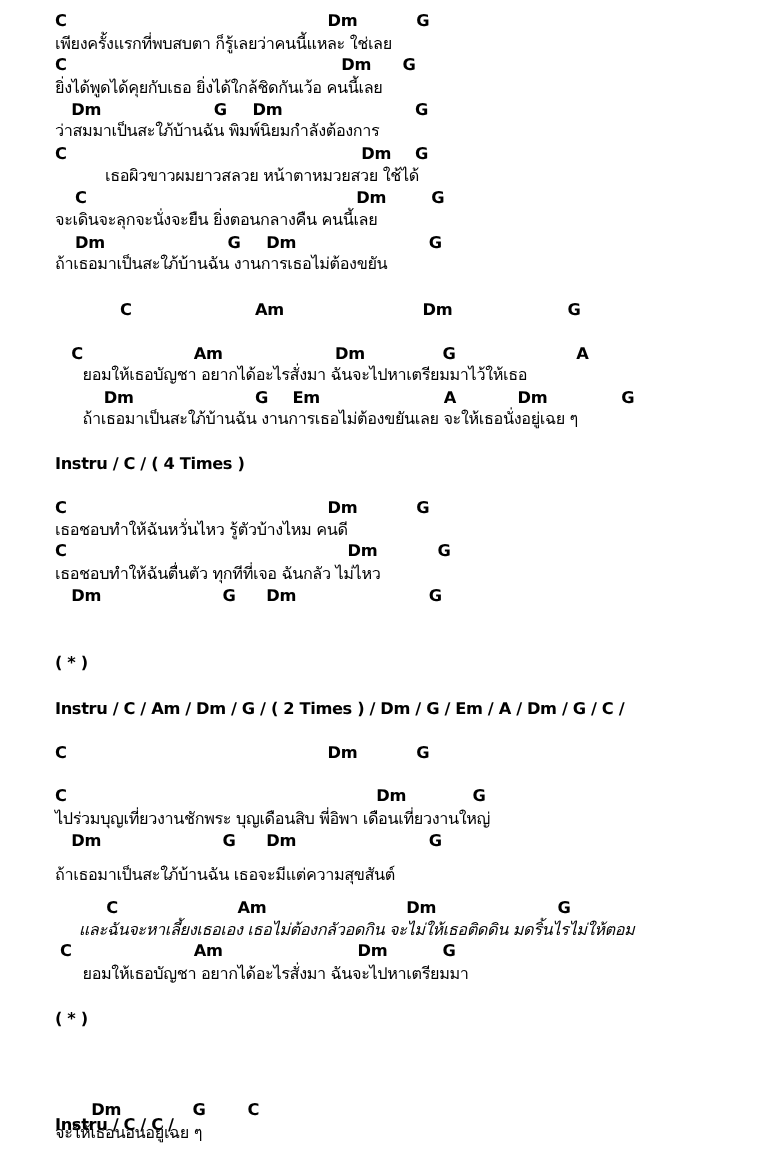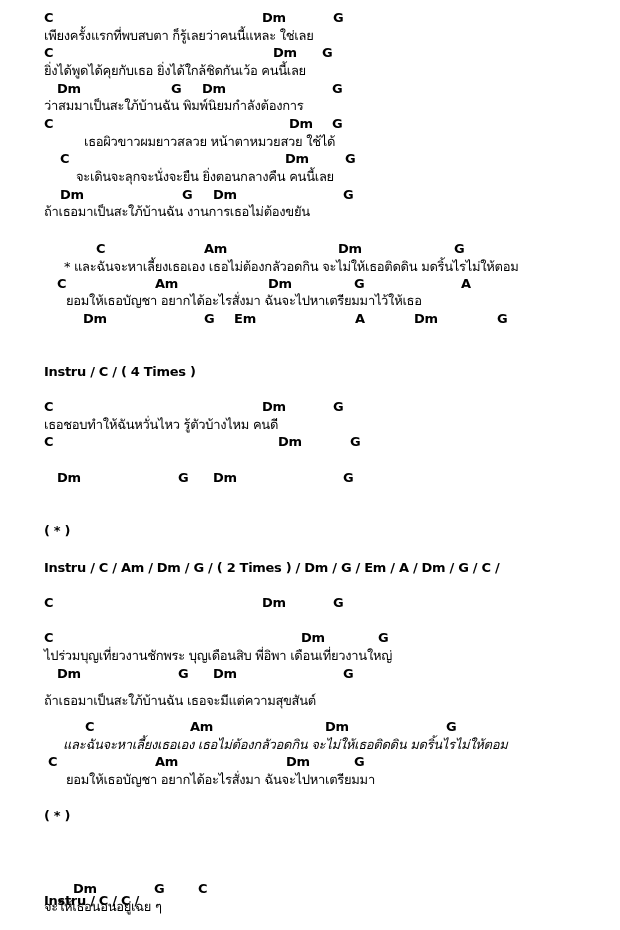--- a/index.html
+++ b/index.html
@@ -47,73 +47,76 @@
     </div>
     <div class="row" style="top: 133px;">
       <span class="lyric" style="left: 44px; margin-left: 40px;">เธอผิวขาวผมยาวสลวย หน้าตาหมวยสวย        ใช้ได้</span>
     </div>
     <div class="row" style="top: 150px;">
       <span class="chord" style="left: 60px;">C</span>
       <span class="chord" style="left: 285px;">Dm</span>
       <span class="chord" style="left: 345px;">G</span>
     </div>
     <div class="row" style="top: 168px;">
-      <span class="lyric" style="left: 44px; margin-left: 32px;">จะเดินจะลุกจะนั่งจะยืน ยิ่งตอนกลางคืน         คนนี้เลย</span>
+      <span class="lyric" style="left: 44px;">จะเดินจะลุกจะนั่งจะยืน ยิ่งตอนกลางคืน         คนนี้เลย</span>
     </div>
     <div class="row" style="top: 186px;">
       <span class="chord" style="left: 60px;">Dm</span>
       <span class="chord" style="left: 182px;">G</span>
       <span class="chord" style="left: 213px;">Dm</span>
       <span class="chord" style="left: 343px;">G</span>
     </div>
     <div class="row" style="top: 203px;">
       <span class="lyric" style="left: 44px;">ถ้าเธอมาเป็นสะใภ้บ้านฉัน   งานการเธอไม่ต้องขยัน</span>
     </div>
     <div class="row" style="top: 240px;">
       <span class="chord" style="left: 96px;">C</span>
       <span class="chord" style="left: 204px;">Am</span>
       <span class="chord" style="left: 338px;">Dm</span>
       <span class="chord" style="left: 454px;">G</span>
-    </div>
-    <div class="row" style="top: 258px;">
-      <span class="lyric" style="left: 64px;">* และฉันจะหาเลี้ยงเธอเอง เธอไม่ต้องกลัวอดกิน จะไม่ให้เธอติดดิน มดริ้นไรไม่ให้ตอม</span>
     </div>
     <div class="row" style="top: 275px;">
       <span class="chord" style="left: 57px;">C</span>
       <span class="chord" style="left: 155px;">Am</span>
       <span class="chord" style="left: 268px;">Dm</span>
       <span class="chord" style="left: 354px;">G</span>
       <span class="chord" style="left: 461px;">A</span>
     </div>
     <div class="row" style="top: 292px;">
       <span class="lyric" style="left: 66px; text-align: right;">ยอมให้เธอบัญชา อยากได้อะไรสั่งมา ฉันจะไปหาเตรียมมาไว้ให้เธอ</span>
     </div>
     <div class="row" style="top: 310px;">
       <span class="chord" style="left: 83px;">Dm</span>
       <span class="chord" style="left: 204px;">G</span>
       <span class="chord" style="left: 234px;">Em</span>
       <span class="chord" style="left: 355px;">A</span>
       <span class="chord" style="left: 414px;">Dm</span>
       <span class="chord" style="left: 497px;">G</span>
     </div>
+    <div class="row" style="top: 327px;">
+      <span class="lyric" style="left: 66px;">ถ้าเธอมาเป็นสะใภ้บ้านฉัน  งานการเธอไม่ต้องขยันเลย จะให้เธอนั่งอยู่เฉย ๆ</span>
+    </div>
     <div class="row" style="top: 363px;">
       <span class="label" style="left: 44px;">Instru  / C / ( 4 Times )</span>
     </div>
     <div class="row" style="top: 398px;">
       <span class="chord" style="left: 44px;">C</span>
       <span class="chord" style="left: 262px;">Dm</span>
       <span class="chord" style="left: 333px;">G</span>
     </div>
     <div class="row" style="top: 416px;">
       <span class="lyric" style="left: 44px;">เธอชอบทำให้ฉันหวั่นไหว รู้ตัวบ้างไหม          คนดี</span>
     </div>
     <div class="row" style="top: 433px;">
       <span class="chord" style="left: 44px;">C</span>
       <span class="chord" style="left: 278px;">Dm</span>
       <span class="chord" style="left: 350px;">G</span>
+    </div>
+    <div class="row" style="top: 451px;">
+      <span class="lyric" style="left: 44px;">เธอชอบทำให้ฉันตื่นตัว ทุกทีที่เจอ ฉันกลัว       ไม่ไหว</span>
     </div>
     <div class="row" style="top: 469px;">
       <span class="chord" style="left: 57px;">Dm</span>
       <span class="chord" style="left: 178px;">G</span>
       <span class="chord" style="left: 213px;">Dm</span>
       <span class="chord" style="left: 343px;">G</span>
     </div>
     <div class="row" style="top: 522px;">
       <span class="label" style="left: 44px;">( * )</span>
     </div>

